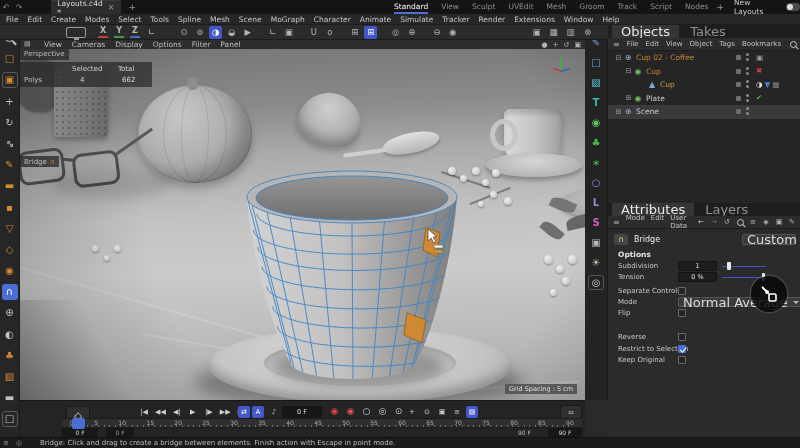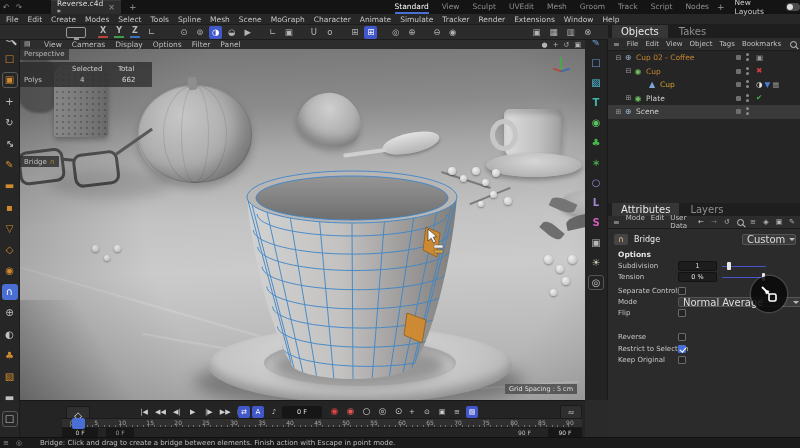--- a/index.html
+++ b/index.html
@@ -103,21 +103,21 @@
   .gz{position:absolute}
 
   
   .rightstrip{position:absolute;left:585px;top:25px;width:23px;height:375px;background:#232323;display:flex;flex-direction:column;align-items:center;gap:5px;padding-top:10px;z-index:27;border-right:1px solid #191919}
   .si{width:16px;height:15px;line-height:15px;text-align:center;font-size:10px;border-radius:3px;flex:none}
   .si.bx{outline:1px solid #555;outline-offset:-1px}
 
   
   .rpanel{position:absolute;left:608px;top:25px;width:192px;height:413px;background:#262626;z-index:26}
   .ptabs{position:absolute;left:0;top:0;width:192px;height:13px;background:#1e1e1e;display:flex;gap:2px;padding-left:4px}
-  .ptab{padding:0 9px;height:13px;line-height:13px;font-size:10px;color:#8f8f8f}
+  .ptab{padding:0 9px;height:13px;line-height:13px;font-size:13px;color:#8f8f8f}
   .ptab.on{background:#363636;color:#e8e8e8}
   .pmenu{position:absolute;left:0;top:13px;width:192px;height:13px;background:#2c2c2c;display:flex;align-items:center;gap:7px;padding-left:5px;border-bottom:1px solid #1c1c1c}
   .pmi{font-size:7px;color:#c2c2c2}
   .burger{font-size:8px;color:#bbb}
   .pmr{margin-left:auto;margin-right:3px;display:flex;gap:3px}
   .mi{width:10px;height:10px;line-height:10px;text-align:center;font-size:7px;color:#b5b5b5;position:relative}
   .mi.mag::before{left:1.5px;top:1.5px;width:5px;height:5px;border-width:1px}
   .mi.mag::after{left:7px;top:8px;width:3.5px;height:1px}
 
   .tree{position:absolute;left:0;top:26px;width:192px;height:152px;background:#252525}
@@ -132,21 +132,21 @@
   .tdots::before{top:0}.tdots::after{top:5px}
   .ttags{width:44px;display:flex;gap:2px;margin-left:4px;flex:none;align-items:center}
   .ttag{font-size:7.5px;line-height:10px}
 
   .attrs{position:absolute;left:0;top:178px;width:192px;height:235px;background:#2b2b2b}
   .atabs{position:absolute;left:0;top:0;width:192px;height:13px;background:#1e1e1e;display:flex;gap:2px;padding-left:4px}
   .amenu{position:absolute;left:0;top:13px;width:192px;height:13px;background:#2c2c2c;display:flex;align-items:center;gap:6px;padding-left:5px;border-bottom:1px solid #1c1c1c}
   .toolrow{position:absolute;left:0;top:28px;width:192px;height:16px;display:flex;align-items:center}
   .toolico{margin-left:6px;width:14px;height:11px;background:#454545;border-radius:2px;color:#e8c080;font-size:8px;line-height:11px;text-align:center}
   .toolname{margin-left:6px;font-size:8px;color:#ececec}
-  .dd{position:absolute;height:11px;background:#3a3a3a;border:1px solid #555;border-radius:2px;display:flex;align-items:center;padding:0 4px;font-size:10px;color:#ddd;justify-content:space-between}
+  .dd{position:absolute;height:11px;background:#3a3a3a;border:1px solid #555;border-radius:2px;display:flex;align-items:center;padding:0 4px;font-size:13px;color:#ddd;justify-content:space-between}
   .dd .caret{width:0;height:0;border-left:3px solid transparent;border-right:3px solid transparent;border-top:3.5px solid #bbb;margin-left:4px}
   .dd.preset{left:134px;top:2.5px;width:54px}
   .opthdr{position:absolute;left:10px;top:47px;font-size:7.5px;font-weight:bold;color:#e4e4e4}
   .arow{position:absolute;left:10px;width:178px;height:11px}
   .alabel{position:absolute;left:0;top:1px;font-size:7px;color:#c6c6c6;white-space:nowrap}
   .vbox{position:absolute;left:60px;top:0;width:39px;height:10px;background:#1d1d1d;border:1px solid #121212;border-radius:2px;font-size:6.5px;color:#e0e0e0;text-align:center;line-height:9px}
   .slider{position:absolute;left:104px;top:0;width:44px;height:10px}
   .slider .track{position:absolute;left:0;right:0;top:4.5px;height:1.6px;background:#4553cc;border-radius:1px}
   .slider .handle{position:absolute;top:1px;width:3.5px;height:8px;background:#e8e8e8;border-radius:1px;margin-left:-2px}
   .cb{position:absolute;left:60px;top:0.5px;width:8px;height:8px;background:#242424;border:1px solid #6a6a6a;border-radius:1px}
@@ -187,21 +187,21 @@
 </style>
 </head>
 <body>
 
 <div class="app">
 
   <div class="titlebar">
     <span class="wn">↶</span>
     <span class="wn">↷</span>
     <div class="doc-tab">
-      <span class="doc-title">Reverse.c4d *</span>
+      <span class="doc-title">Layouts.c4d *</span>
       <span class="tclose">×</span>
     </div>
     <span class="tadd">+</span>
     <div class="layout-tabs">
 
     <span class="lt on">Standard</span>
         <span class="lt">View</span>
         <span class="lt">Sculpt</span>
         <span class="lt">UVEdit</span>
         <span class="lt">Mesh</span>

